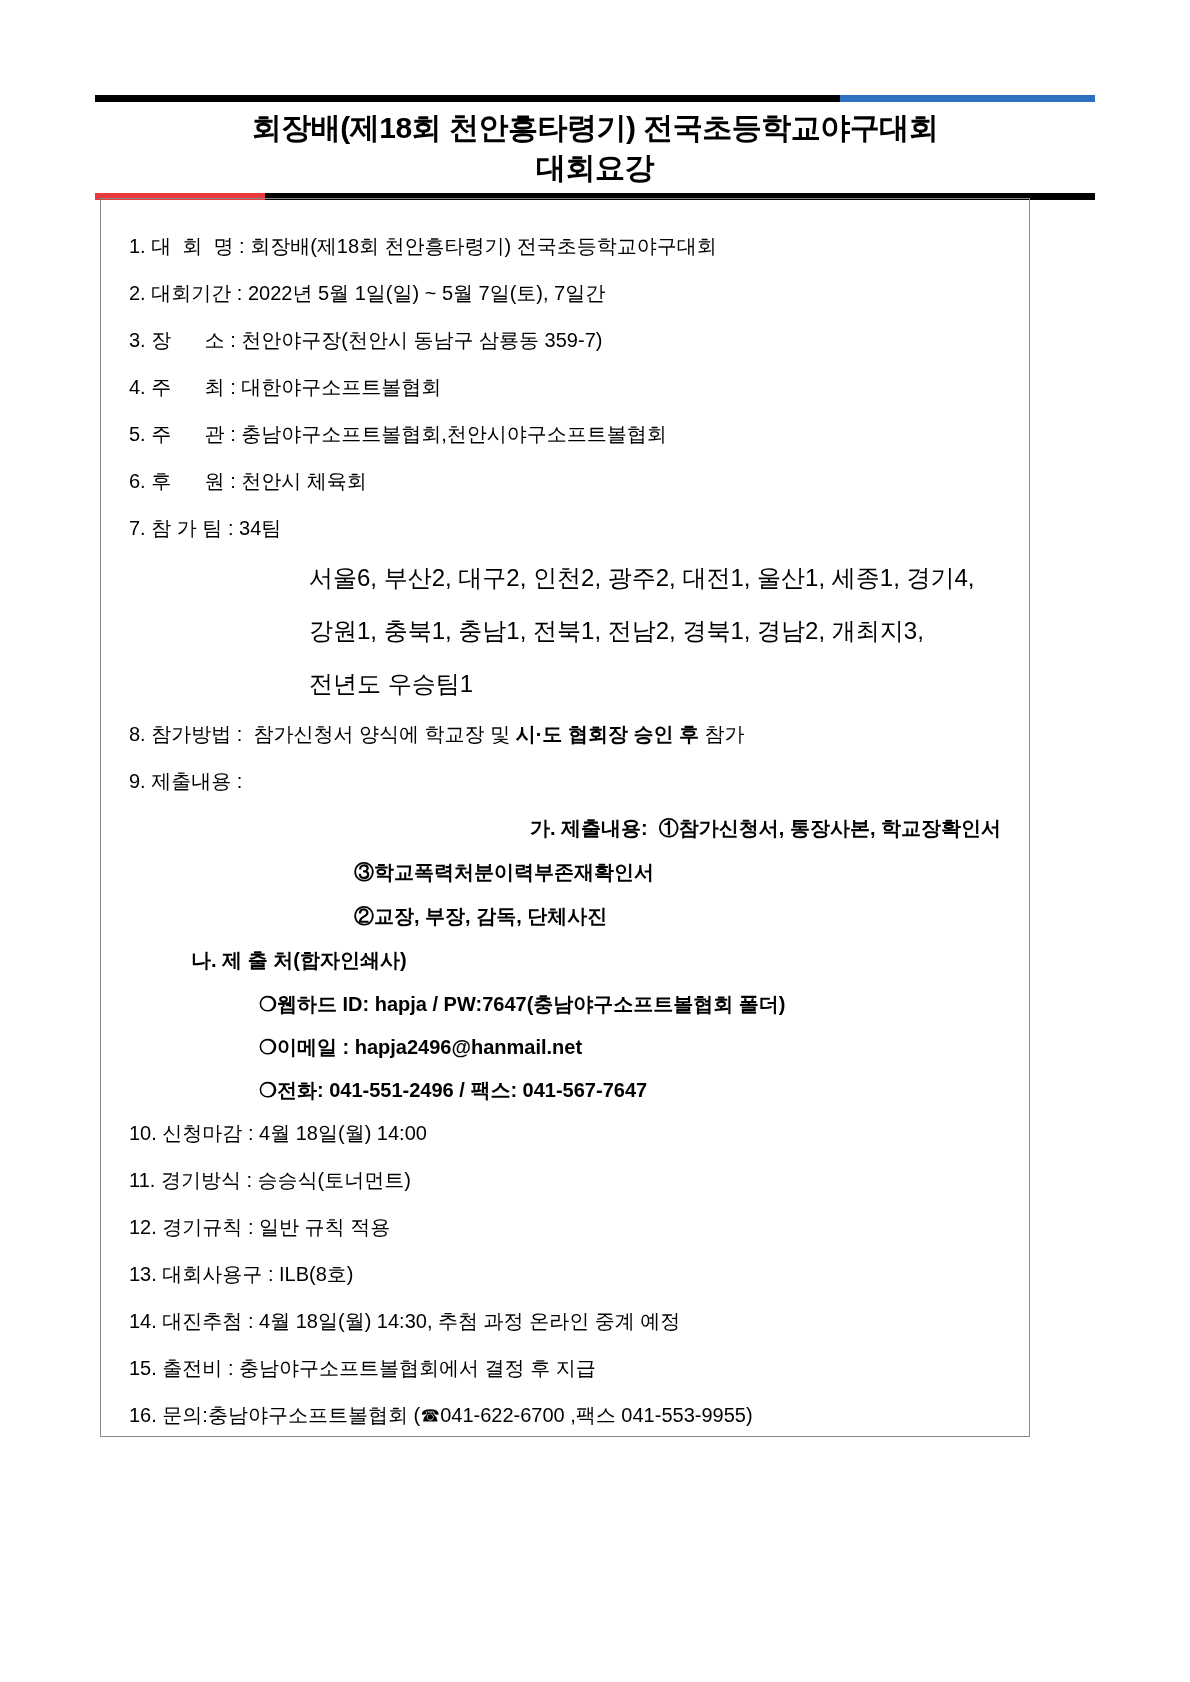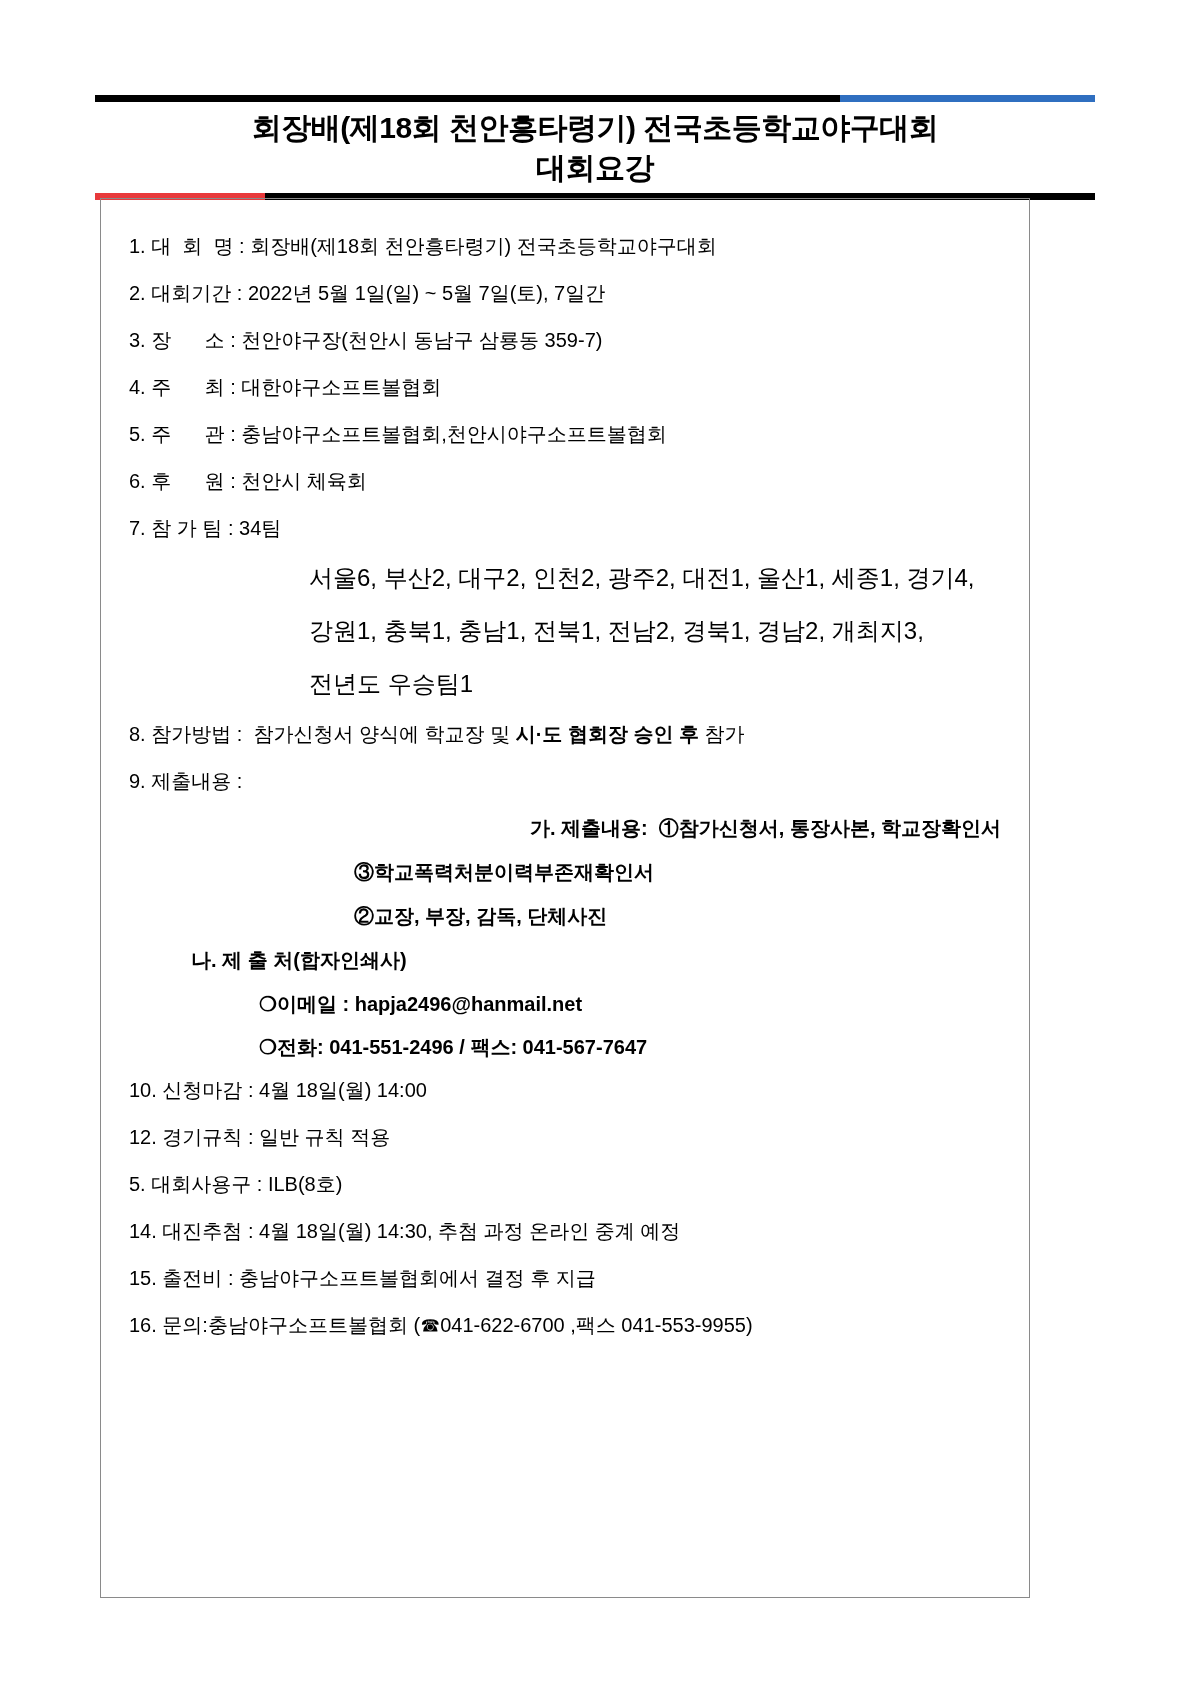--- a/index.html
+++ b/index.html
@@ -68,21 +68,21 @@
     width: 170px;
     background: #e8393b;
   }
 
   
   .content-box {
     position: absolute;
     left: 100px;
     top: 198px;
     width: 930px;
-    height: 1400px;
+    height: 1239px;
     border: 1.5px solid #8a8a8a;
     box-sizing: border-box;
     padding: 32px 28px 20px 28px;
   }
   .item {
     font-size: 20px;
     line-height: 1.5;
     margin-bottom: 17px;
     white-space: pre;
   }
@@ -163,24 +163,26 @@
     <div class="item"><span>8. 참가방법 :  참가신청서 양식에 학교장 및 </span><span class="bold-inline">시·도 협회장 승인 후</span><span> 참가</span></div>
 
     <div class="item">9. 제출내용 :</div>
 
     <div class="sub-a">가. 제출내용:  ①참가신청서, 통장사본, 학교장확인서</div>
     <div class="sub-circ">③학교폭력처분이력부존재확인서</div>
     <div class="sub-circ">②교장, 부장, 감독, 단체사진</div>
 
     <div class="sub-b">나. 제 출 처(합자인쇄사)</div>
 
+    <div class="sub-bullet"><span>❍</span><span>웹하드 ID: hapja / PW:7647(충남야구소프트볼협회 폴더)</span></div>
     <div class="sub-bullet"><span>❍</span><span>이메일 : hapja2496@hanmail.net</span></div>
     <div class="sub-bullet"><span>❍</span><span>전화: 041-551-2496 / 팩스: 041-567-7647</span></div>
 
     <div class="item"><span>10. 신청마감 :</span> <span>4월 18일(월) 14:00</span></div>
+    <div class="item"><span>11. 경기방식 :</span> <span>승승식(토너먼트)</span></div>
     <div class="item"><span>12. 경기규칙 :</span> <span>일반 규칙 적용</span></div>
-    <div class="item"><span>5. 대회사용구 :</span> <span>ILB(8호)</span></div>
+    <div class="item"><span>13. 대회사용구 :</span> <span>ILB(8호)</span></div>
     <div class="item"><span>14. 대진추첨 :</span> <span>4월 18일(월) 14:30, 추첨 과정 온라인 중계 예정</span></div>
     <div class="item"><span>15. 출전비 :</span> <span>충남야구소프트볼협회에서 결정 후 지급</span></div>
     <div class="item"><span>16. 문의:충남야구소프트볼협회 (☎041-622-6700 ,팩스 041-553-9955)</span></div>
 
   </div>
 </div>
 
 </body></html>

